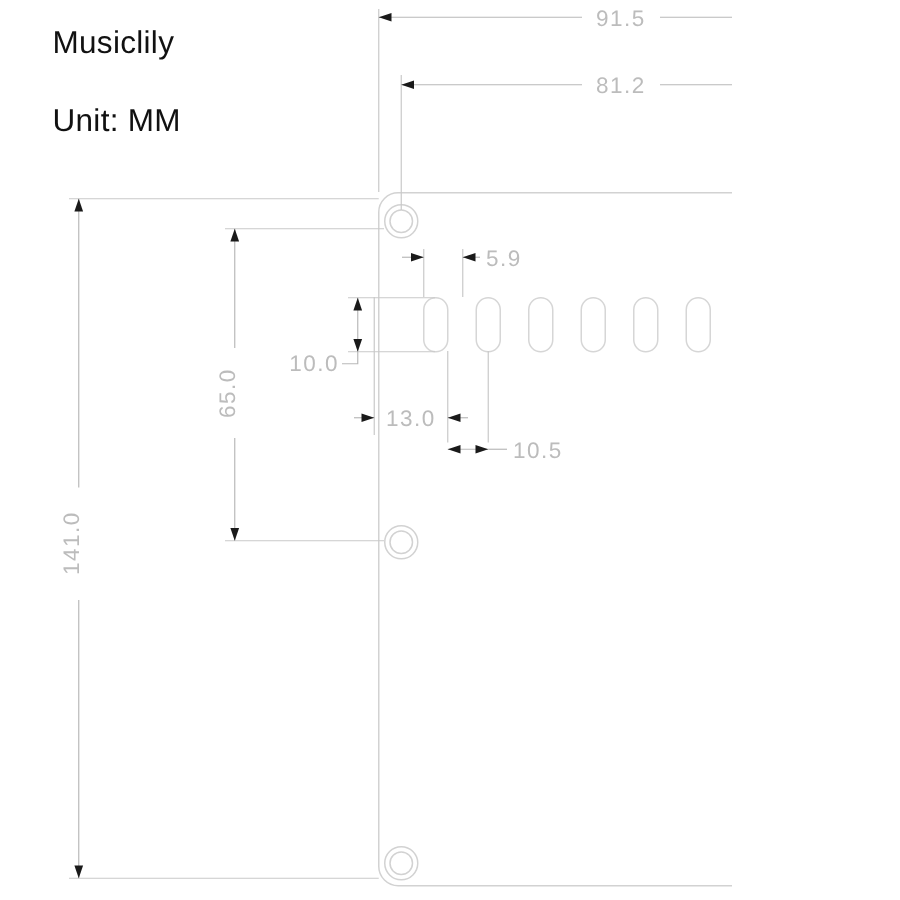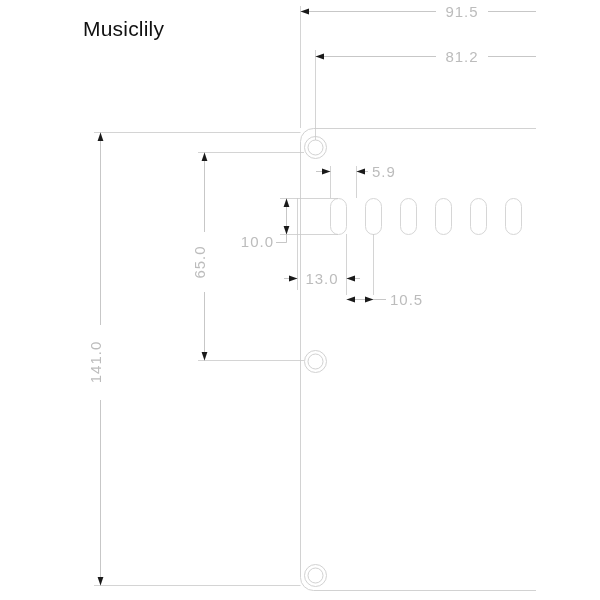--- a/index.html
+++ b/index.html
@@ -9,21 +9,20 @@
   }
   body {
     font-family: "Liberation Sans", sans-serif;
   }
   #drawing-root {
     position: relative;
     width: 488px;
     height: 600px;
     background: #ffffff;
     overflow: hidden;
-    margin-left: 48px;
   }
   #drawing-svg {
     position: absolute;
     left: 0;
     top: 0;
     width: 600px;
     height: 600px;
     display: block;
   }
   .brand-text {
@@ -80,20 +79,21 @@
     letter-spacing: 1px;
   }
 </style>
 </head>
 <body>
 
 <div id="drawing-root">
 
   <div class="brand-text" id="brand-name">Musiclily</div>
 
+  <div class="brand-text" id="unit-label">Unit: MM</div>
 
   <svg id="drawing-svg" viewBox="0 0 600 600" xmlns="http://www.w3.org/2000/svg">
 
     <g>
       <rect class="plate-outline" x="252.5" y="128.5" width="300" height="462" rx="13" ry="13"></rect>
     </g>
 
     <g>
       <rect class="slot" x="282.5" y="198.5" width="16" height="36" rx="8" ry="8"></rect>
       <rect class="slot" x="317.5" y="198.5" width="16" height="36" rx="8" ry="8"></rect>

